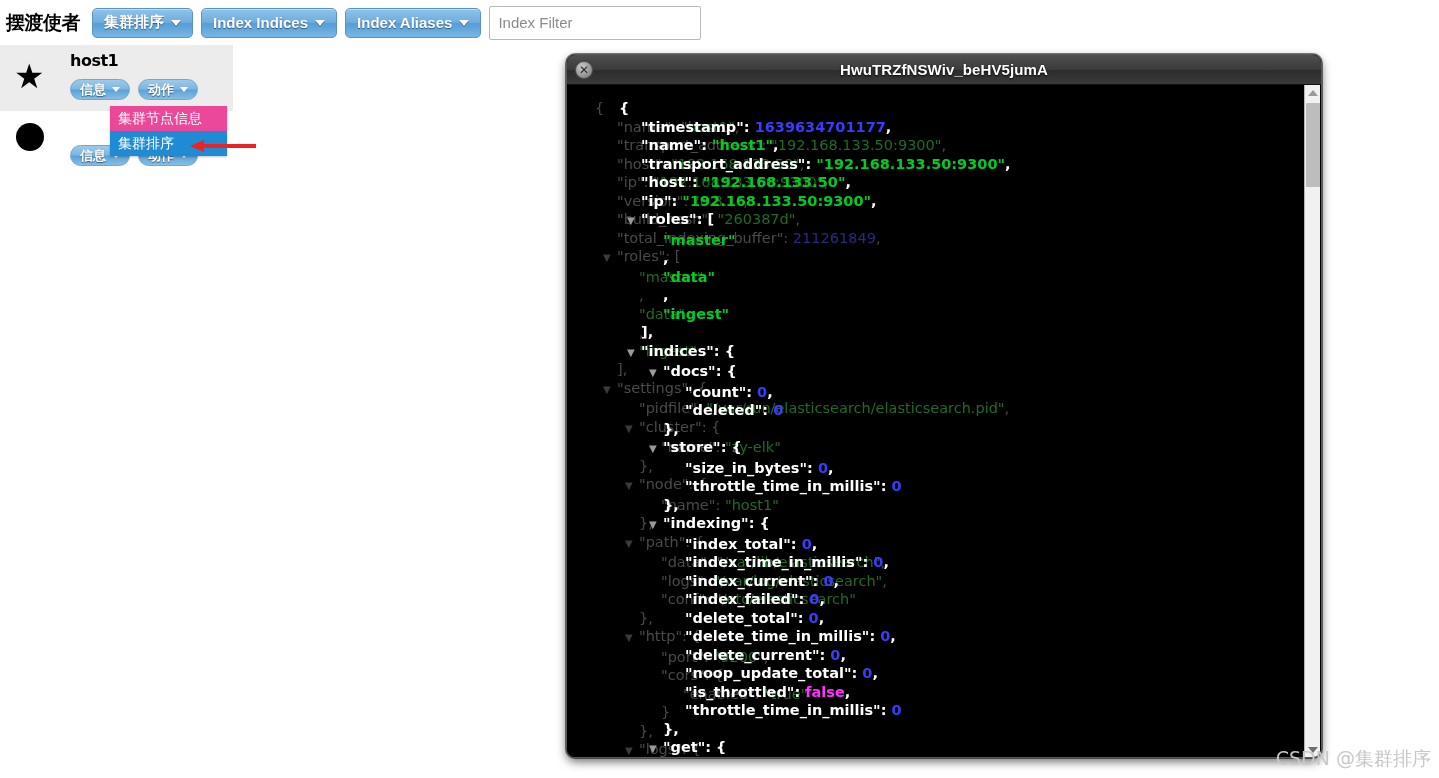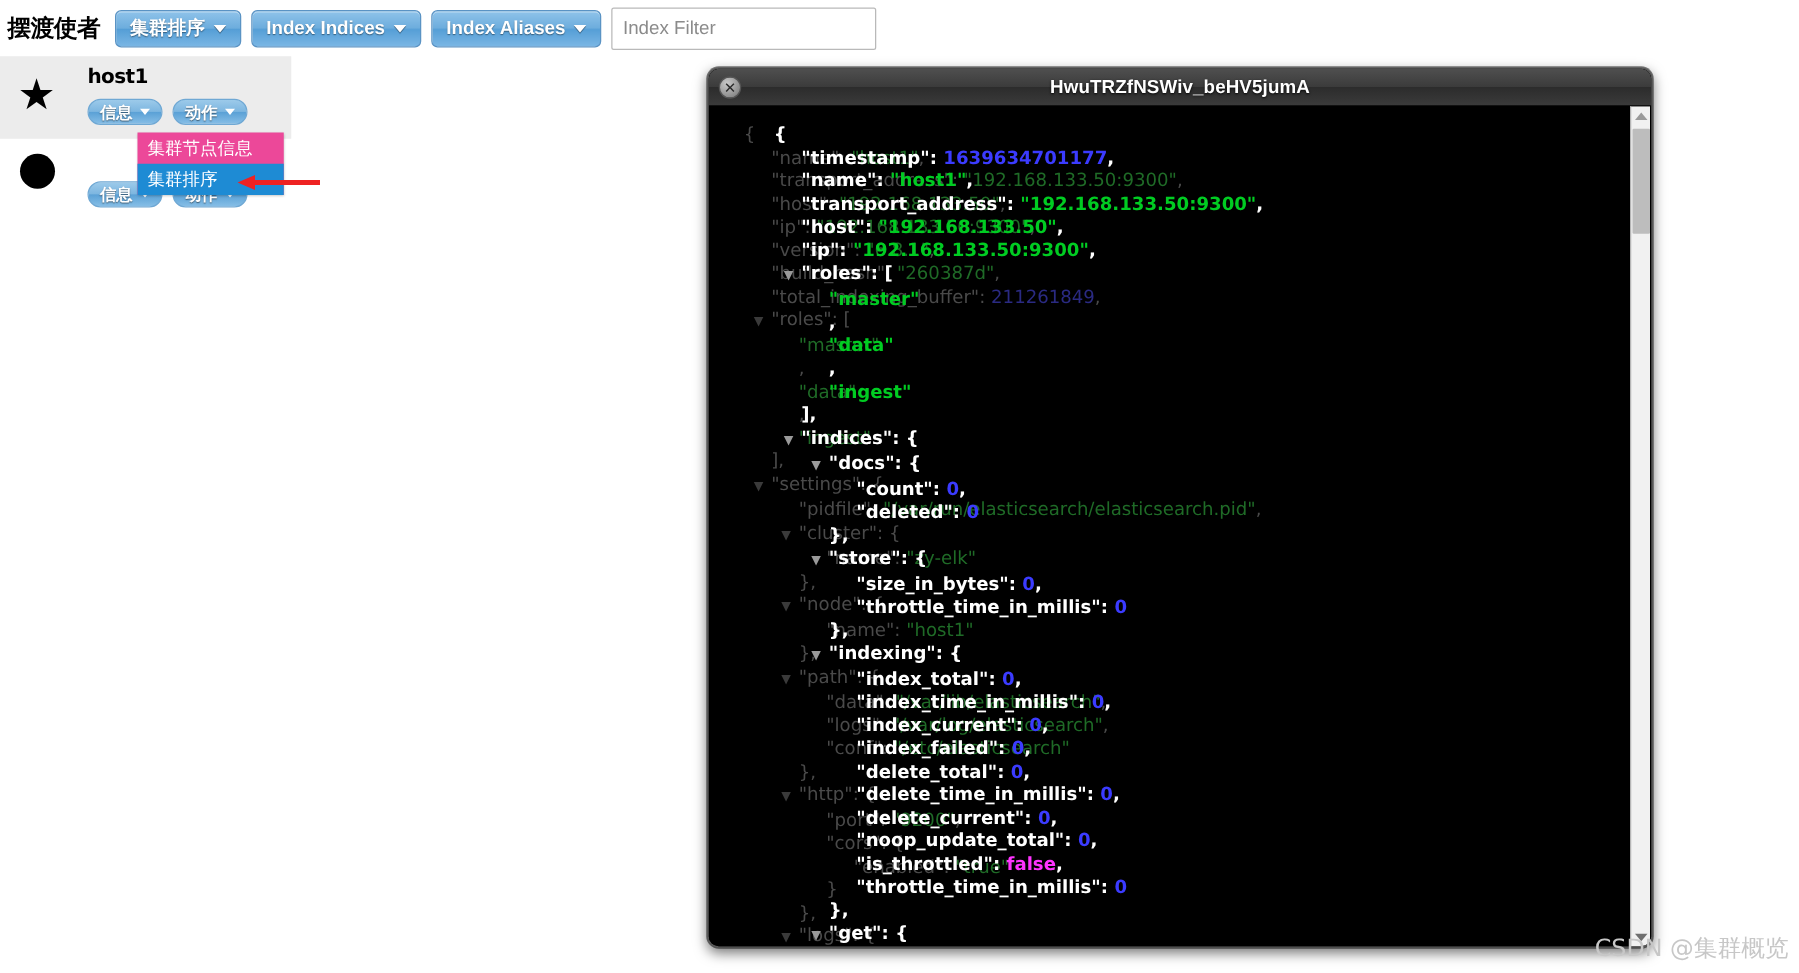--- a/index.html
+++ b/index.html
@@ -418,15 +418,15 @@
           </div>
         <div id="sb-thumb"></div>
         <div class="sb-arrow down">
             <span class="tri-down"></span>
           </div>
       </div>
     </div>
 
   </div>
 
-  <div id="watermark">CSDN @集群概览</div>
+  <div id="watermark">CSDN @集群排序</div>
 
 </div>
 
 </body></html>

